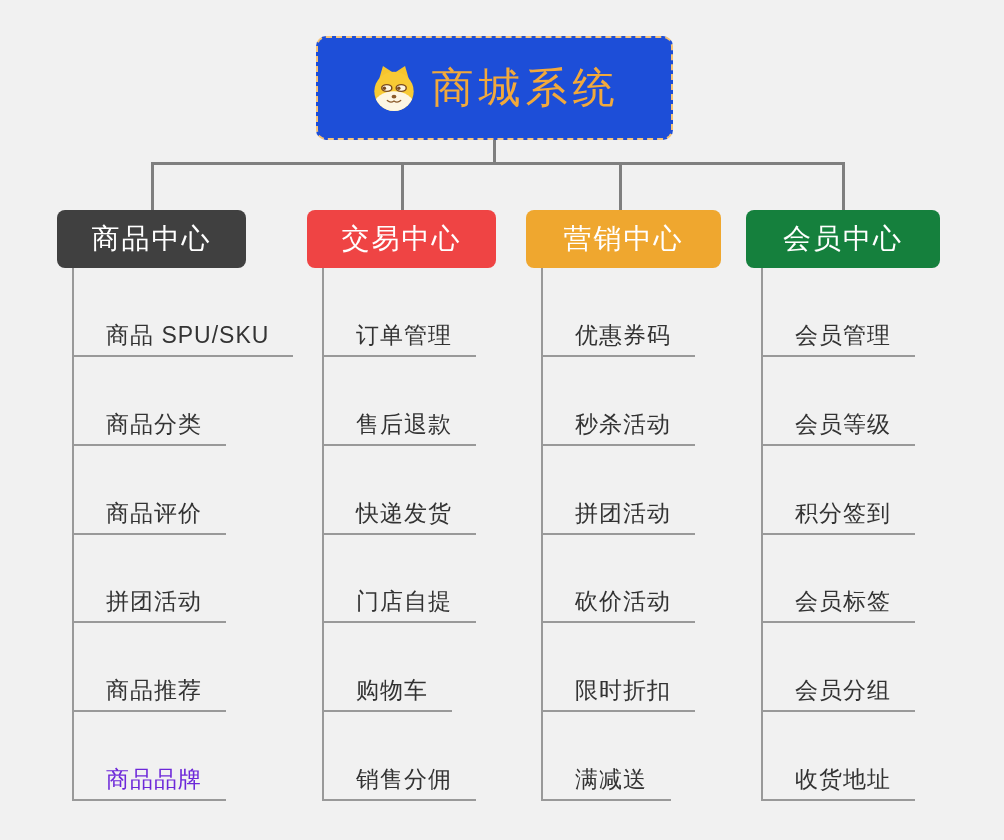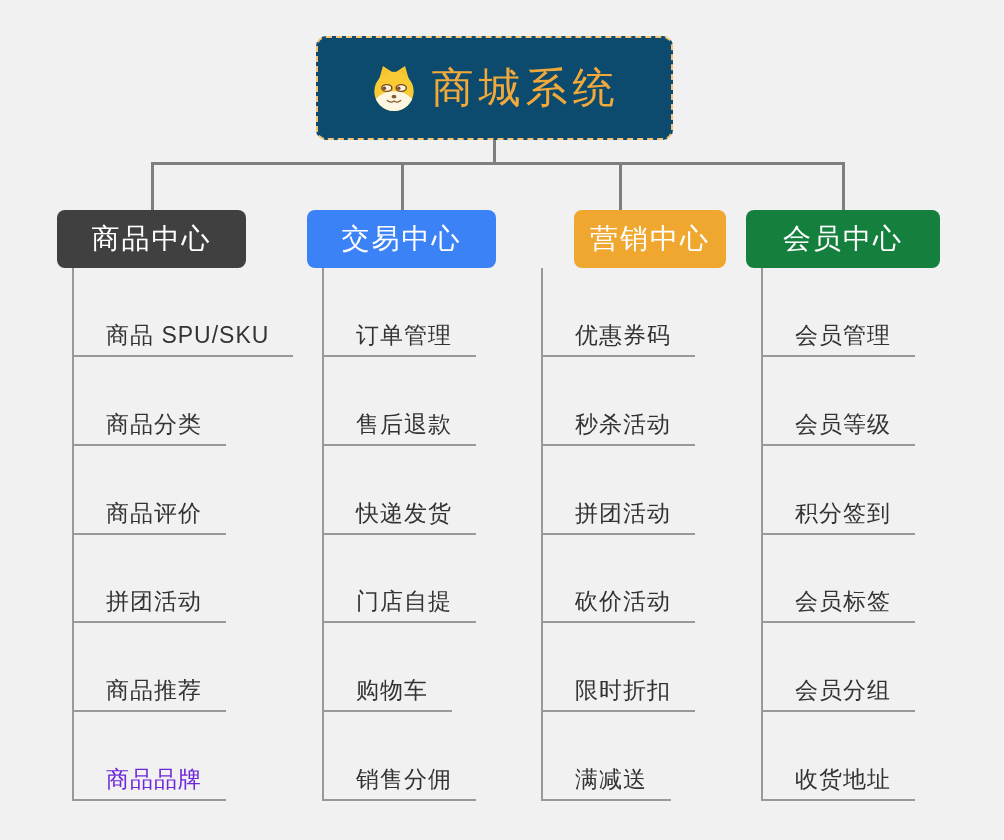--- a/index.html
+++ b/index.html
@@ -31,21 +31,21 @@
     position:absolute;white-space:nowrap;
     font-size:23px;letter-spacing:1px;line-height:26px;color:#333333;
     padding:0 24px 7px 34px;border-bottom:2px solid #999999;
   }
 </style>
 </head>
 <body style="background: rgb(241, 241, 241);">
 
 <div class="canvas" style="background: rgb(241, 241, 241);">
 
-  <div class="root-node" style="border-color: rgb(245, 195, 120); background: #0c4a6e;">
+  <div class="root-node" style="border-color: rgb(245, 195, 120); background: #1d4ed8;">
     <svg viewBox="0 0 100 100" aria-hidden="true">
       <polygon points="19,32 27,4 47,17" fill="#F6C52E"></polygon>
       <polygon points="81,32 73,4 53,17" fill="#F6C52E"></polygon>
       <circle cx="50" cy="57" r="41" fill="#F8CA34"></circle>
       <clipPath id="hc">
           <circle cx="50" cy="57" r="41"></circle>
         </clipPath>
       <g clip-path="url(#hc)">
         <ellipse cx="50" cy="84" rx="41" ry="27" fill="#FDF6E3"></ellipse>
       </g>
@@ -71,31 +71,31 @@
       <div class="branch-box" style="left: 57px; width: 189px; background: #404040;">
         <span class="branch-label">商品中心</span>
       </div>
       <div class="child-line" style="left: 72px; top: 268px; height: 533px; background: rgb(153, 153, 153);"></div>
       <div class="child-item" style="left: 72px; top: 322px; border-bottom-color: rgb(153, 153, 153); color: rgb(51, 51, 51);"><span>商品 SPU/SKU</span></div>
       <div class="child-item" style="left: 72px; top: 411px; border-bottom-color: rgb(153, 153, 153); color: rgb(51, 51, 51);"><span>商品分类</span></div>
       <div class="child-item" style="left: 72px; top: 500px; border-bottom-color: rgb(153, 153, 153); color: rgb(51, 51, 51);"><span>商品评价</span></div>
       <div class="child-item" style="left: 72px; top: 588px; border-bottom-color: rgb(153, 153, 153); color: rgb(51, 51, 51);"><span>拼团活动</span></div>
       <div class="child-item" style="left: 72px; top: 677px; border-bottom-color: rgb(153, 153, 153); color: rgb(51, 51, 51);"><span>商品推荐</span></div>
       <div class="child-item" style="left: 72px; top: 766px; border-bottom-color: rgb(153, 153, 153); color: #6d28d9;"><span>商品品牌</span></div>
-      <div class="branch-box" style="left: 307px; width: 189px; background: #3b82f6;">
+      <div class="branch-box" style="left: 307px; width: 189px; background: #ef4444;">
         <span class="branch-label">交易中心</span>
       </div>
       <div class="child-line" style="left: 322px; top: 268px; height: 533px; background: rgb(153, 153, 153);"></div>
       <div class="child-item" style="left: 322px; top: 322px; border-bottom-color: rgb(153, 153, 153); color: rgb(51, 51, 51);"><span>订单管理</span></div>
       <div class="child-item" style="left: 322px; top: 411px; border-bottom-color: rgb(153, 153, 153); color: rgb(51, 51, 51);"><span>售后退款</span></div>
       <div class="child-item" style="left: 322px; top: 500px; border-bottom-color: rgb(153, 153, 153); color: rgb(51, 51, 51);"><span>快递发货</span></div>
       <div class="child-item" style="left: 322px; top: 588px; border-bottom-color: rgb(153, 153, 153); color: rgb(51, 51, 51);"><span>门店自提</span></div>
       <div class="child-item" style="left: 322px; top: 677px; border-bottom-color: rgb(153, 153, 153); color: rgb(51, 51, 51);"><span>购物车</span></div>
       <div class="child-item" style="left: 322px; top: 766px; border-bottom-color: rgb(153, 153, 153); color: rgb(51, 51, 51);"><span>销售分佣</span></div>
-      <div class="branch-box" style="left: 526px; width: 152px; background: rgb(239, 167, 47); margin-left: 48px;">
+      <div class="branch-box" style="left: 526px; width: 195px; background: rgb(239, 167, 47);">
         <span class="branch-label">营销中心</span>
       </div>
       <div class="child-line" style="left: 541px; top: 268px; height: 533px; background: rgb(153, 153, 153);"></div>
       <div class="child-item" style="left: 541px; top: 322px; border-bottom-color: rgb(153, 153, 153); color: rgb(51, 51, 51);"><span>优惠券码</span></div>
       <div class="child-item" style="left: 541px; top: 411px; border-bottom-color: rgb(153, 153, 153); color: rgb(51, 51, 51);"><span>秒杀活动</span></div>
       <div class="child-item" style="left: 541px; top: 500px; border-bottom-color: rgb(153, 153, 153); color: rgb(51, 51, 51);"><span>拼团活动</span></div>
       <div class="child-item" style="left: 541px; top: 588px; border-bottom-color: rgb(153, 153, 153); color: rgb(51, 51, 51);"><span>砍价活动</span></div>
       <div class="child-item" style="left: 541px; top: 677px; border-bottom-color: rgb(153, 153, 153); color: rgb(51, 51, 51);"><span>限时折扣</span></div>
       <div class="child-item" style="left: 541px; top: 766px; border-bottom-color: rgb(153, 153, 153); color: rgb(51, 51, 51);"><span>满减送</span></div>
       <div class="branch-box" style="left: 746px; width: 194px; background: #15803d;">

